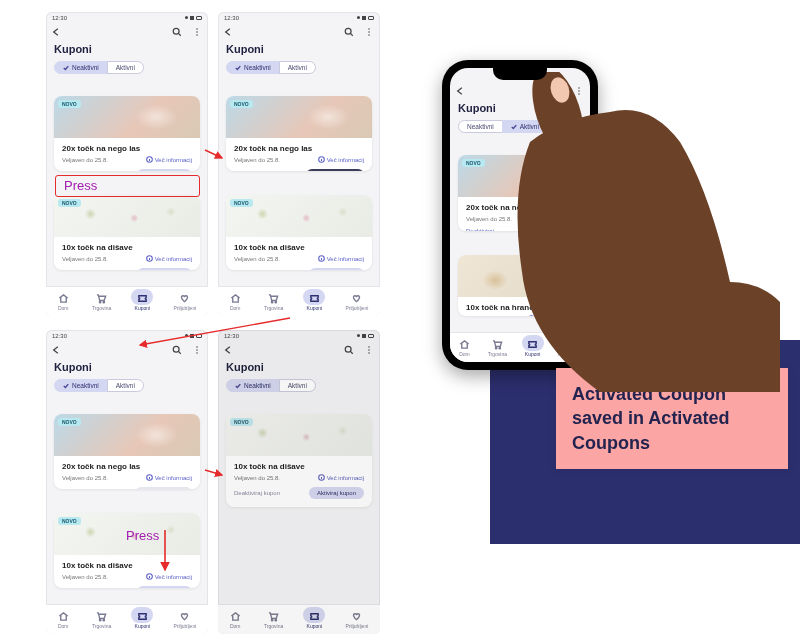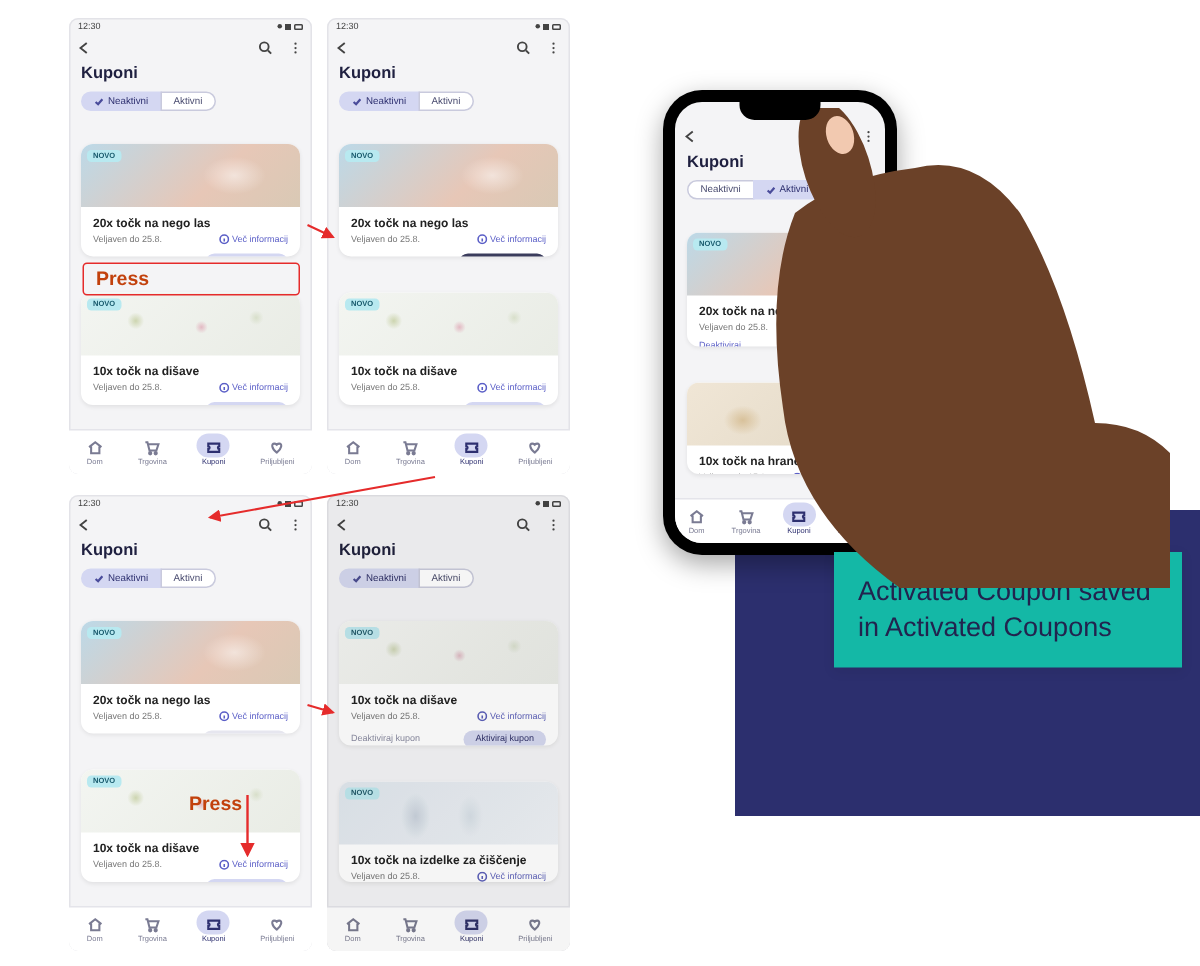--- a/index.html
+++ b/index.html
@@ -71,32 +71,32 @@
   .navbar{height:30px;background:#fff;border-top:1px solid #e4e4ea;display:flex;justify-content:space-around;align-items:center}
   .navitem{display:flex;flex-direction:column;align-items:center;gap:1px;font-size:5px;color:#7a7b93;position:relative}
   .navitem.on{color:#2e3070}
   .navitem.on::before{content:"";position:absolute;top:-4px;width:22px;height:16px;background:var(--accent-soft);border-radius:8px;z-index:0}
   .navitem .ico,.navitem span{position:relative;z-index:1}
   .navitem .ico{width:11px;height:11px}
   .navitem .ico svg{stroke:#7a7b93}
   .navitem.on .ico svg{stroke:#2e3070}
 
   
-  .anno{position:absolute;color:#c2410c;font-size:13px;font-weight:700;pointer-events:none}
+  .anno{position:absolute;color:#a21caf;font-size:13px;font-weight:400;pointer-events:none}
   .press-box{position:absolute;border:1.5px solid #e52b2b;border-radius:3px}
   .arrow-svg{position:absolute;pointer-events:none}
 
   
   .hero{position:absolute;left:420px;top:40px;width:380px;height:420px}
   .device{position:absolute;left:22px;top:20px;width:156px;height:310px;background:#000;border-radius:26px;padding:8px;box-shadow:0 6px 18px rgba(0,0,0,.35)}
   .device .notch{position:absolute;top:8px;left:50%;transform:translateX(-50%);width:54px;height:12px;background:#000;border-radius:0 0 10px 10px;z-index:5}
   .device .screen{width:100%;height:100%;background:var(--bg);border-radius:18px;overflow:hidden;display:flex;flex-direction:column;font-size:7.5px}
   .hand{position:absolute;left:40px;top:32px;width:320px;height:360px;z-index:2;pointer-events:none}
 
-  .banner{position:absolute;left:556px;top:368px;width:232px;background:#14b8a6;padding:14px 16px;font-size:18px;line-height:1.35;font-weight:400;color:#22234e;box-shadow:0 2px 8px rgba(0,0,0,.08)}
+  .banner{position:absolute;left:556px;top:368px;width:232px;background:#fca5a5;padding:14px 16px;font-size:18px;line-height:1.35;font-weight:700;color:#22234e;box-shadow:0 2px 8px rgba(0,0,0,.08)}
   .navy{position:absolute;left:490px;top:340px;width:310px;height:204px;background:#2c2f6e;z-index:-1}
 
   
   .img::after{content:"";position:absolute;inset:0;background:
     radial-gradient(ellipse 30px 18px at 70% 50%, rgba(255,255,255,.5), transparent 70%);}
   .img.flowers::after{background:
     radial-gradient(circle 8px at 25% 45%, #cdd5b0, transparent 70%),
     radial-gradient(circle 6px at 55% 55%, #e3b9c3, transparent 70%),
     radial-gradient(circle 7px at 80% 40%, #d8dfca, transparent 70%);}
   .img.dogs::after{background:
@@ -584,39 +584,20 @@
                 <svg viewBox="0 0 10 10">
                   <use href="#i-info"></use>
                 </svg>
               </span>
               <span>Več informacij</span>
             </span>
           </div>
         <div class="row2">
             <span class="ghost">Deaktiviraj kupon</span>
             <span class="cta">Aktiviraj kupon</span>
-          </div>
-      </div>
-    </div>
-    <div class="card">
-      <div class="img clean">
-          <span class="badge">NOVO</span>
-        </div>
-      <div class="body">
-        <div class="ct">10x točk na izdelke za čiščenje</div>
-        <div class="row">
-            <span class="valid">Veljaven do 25.8.</span>
-            <span class="info">
-              <span class="ico">
-                <svg viewBox="0 0 10 10">
-                  <use href="#i-info"></use>
-                </svg>
-              </span>
-              <span>Več informacij</span>
-            </span>
           </div>
       </div>
     </div>
   </div>
   <div class="navbar">
     <span class="navitem">
         <span class="ico">
           <svg viewBox="0 0 12 12">
             <use href="#i-home"></use>
           </svg>

